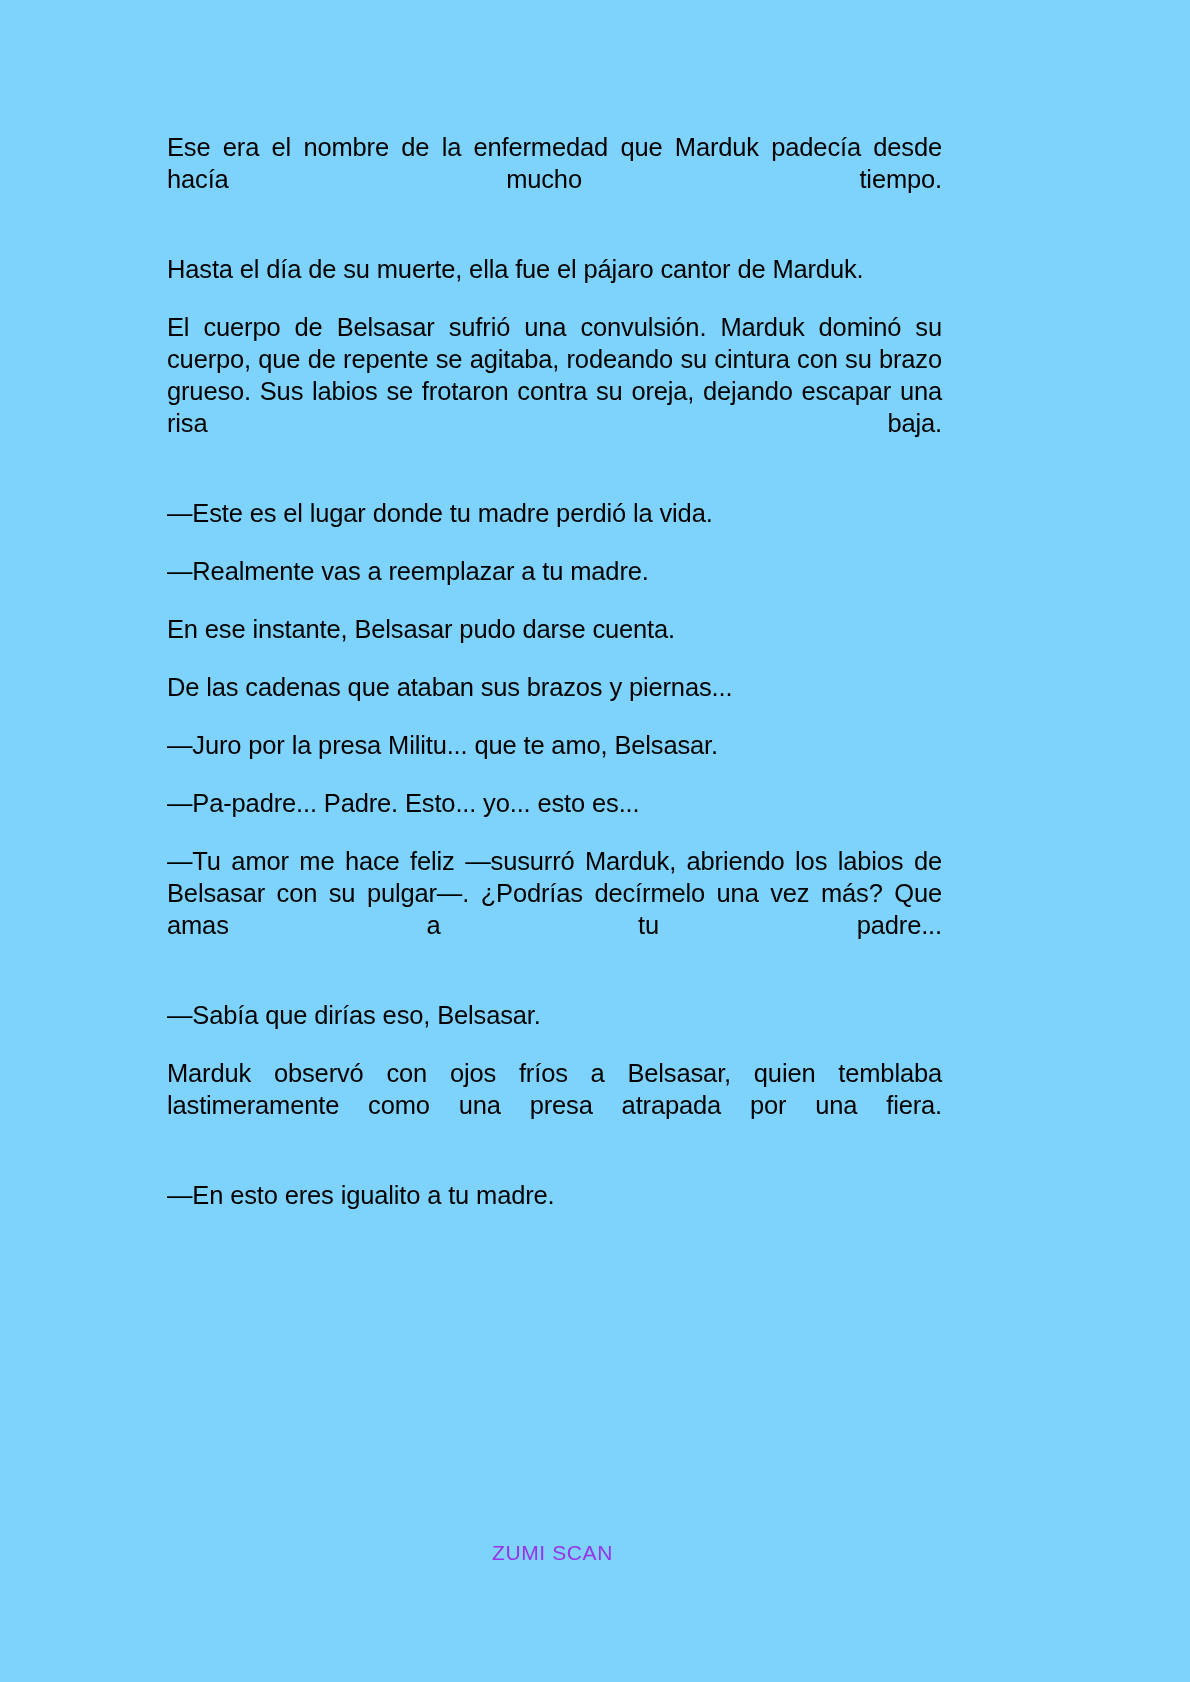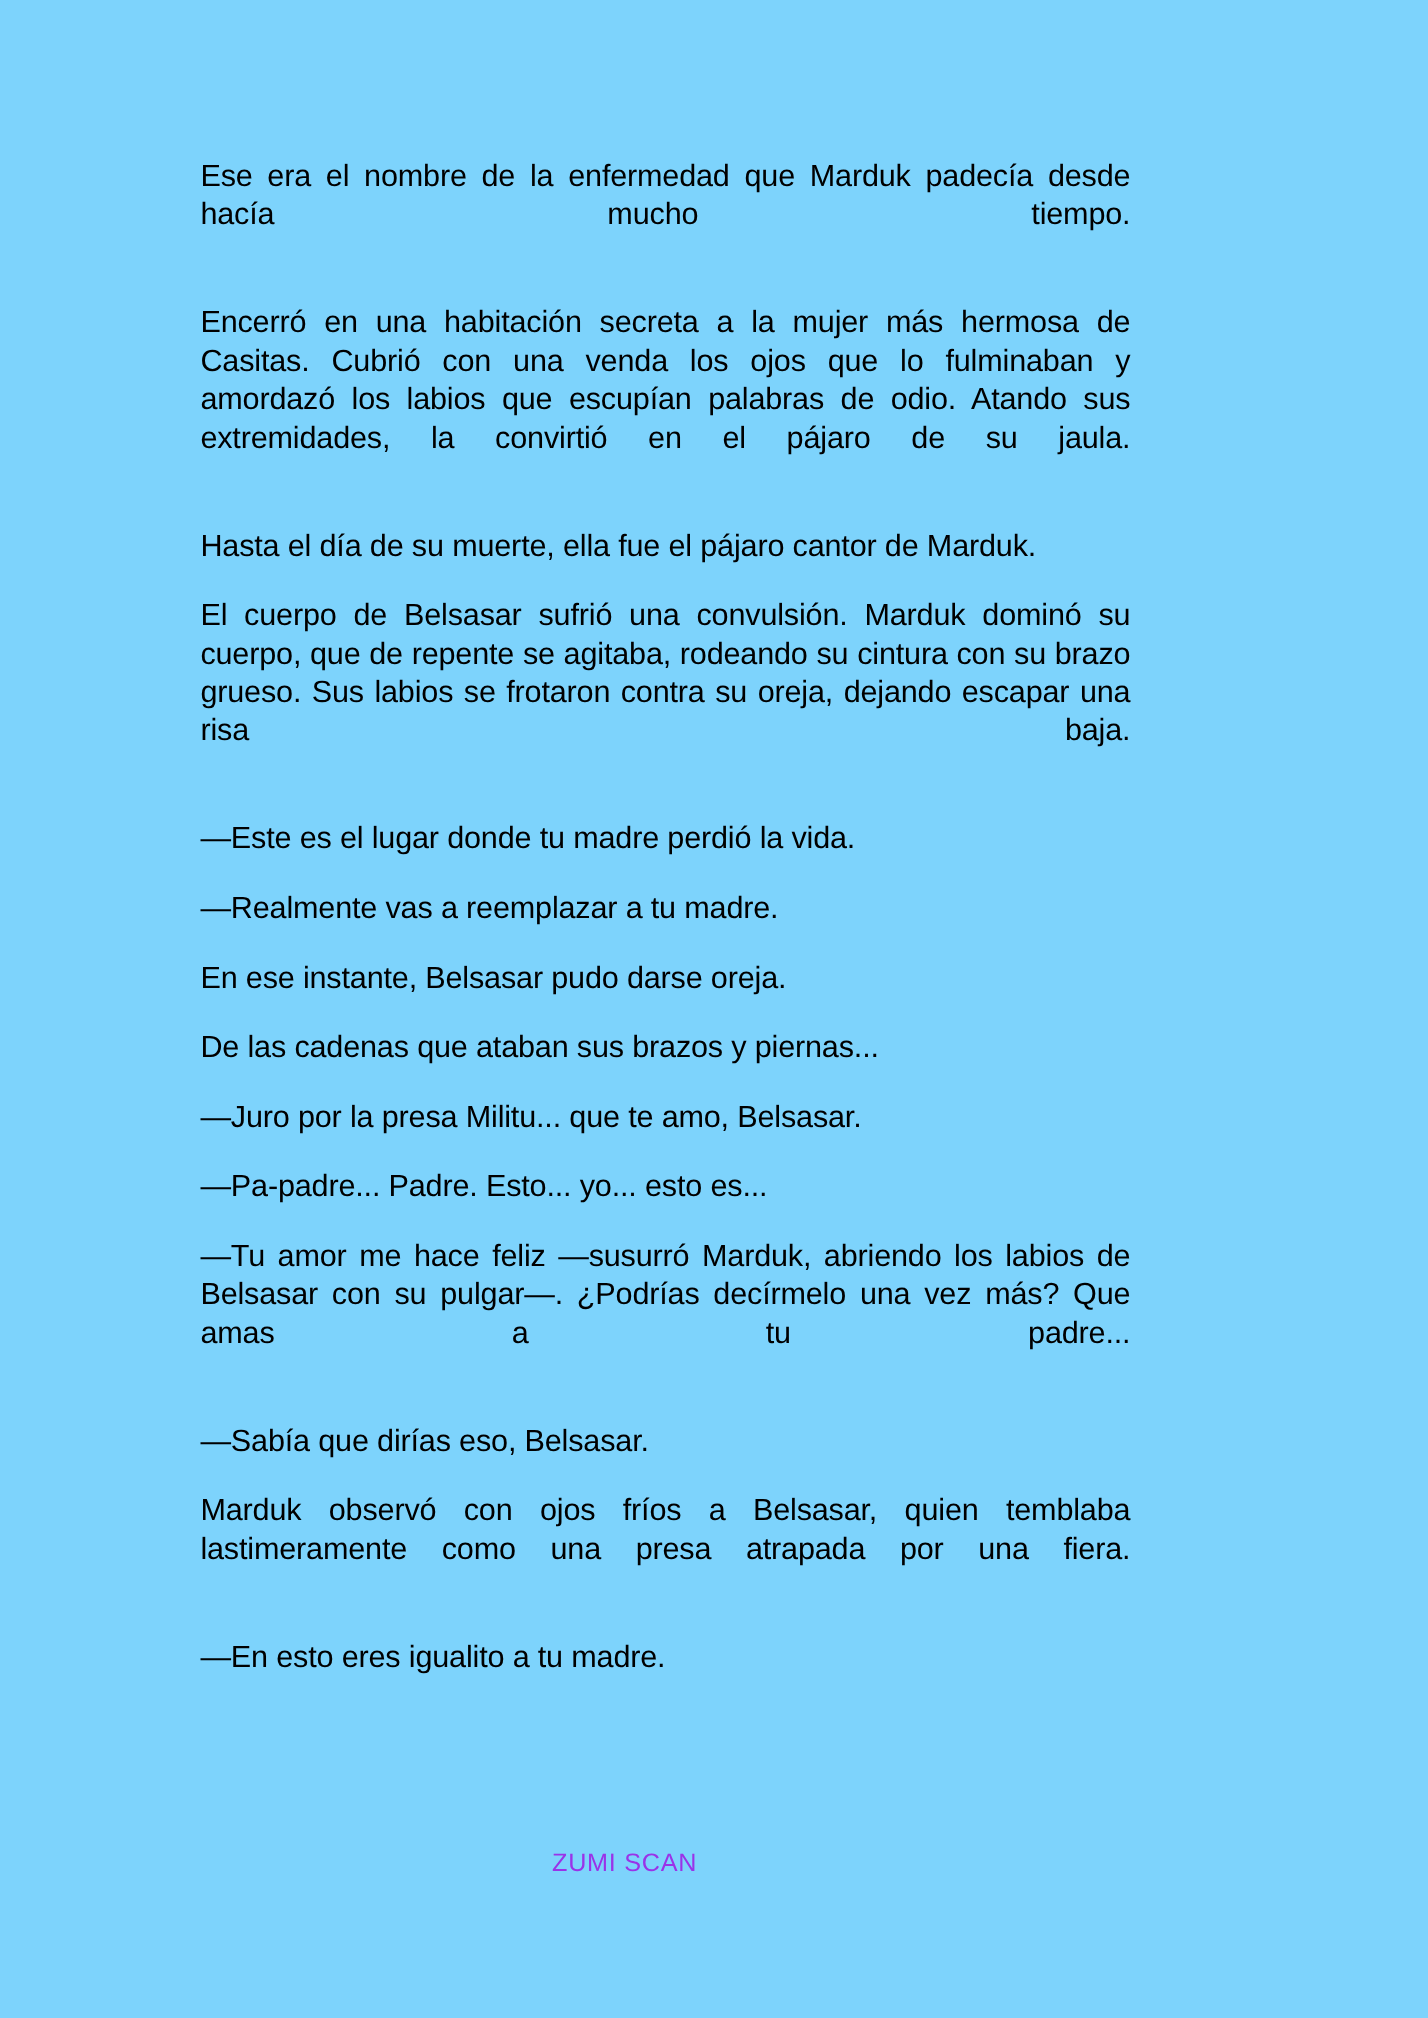--- a/index.html
+++ b/index.html
@@ -52,43 +52,43 @@
   .footer {
     position: absolute;
     left: 0;
     top: 1541px;
     width: 1041px;
     text-align: center;
     font-family: "Liberation Sans", "DejaVu Sans", sans-serif;
     font-size: 21px;
     letter-spacing: 0.6px;
     color: #9A33E8;
+    padding-left: 32px;
   }
 </style>
 </head>
 <body>
 
 <div class="page">
 
   <div class="text-column">
 
     <p class="para">Ese era el nombre de la enfermedad que Marduk padecía desde hacía mucho tiempo.</p>
 
-    <p class="para">Encerró en una habitación secreta a la mujer más hermosa de Casitas. Cubrió con una venda los ojos que lo fulminaban y amordazó los labios que escupían palabras de odio. Atando sus extremidades, la convirtió en el pájaro de su jaula.</p>
 
     <p class="para single">Hasta el día de su muerte, ella fue el pájaro cantor de Marduk.</p>
 
 
     <p class="para">El cuerpo de Belsasar sufrió una convulsión. Marduk dominó su cuerpo, que de repente se agitaba, rodeando su cintura con su brazo grueso. Sus labios se frotaron contra su oreja, dejando escapar una risa baja.</p>
 
     <p class="para single">—Este es el lugar donde tu madre perdió la vida.</p>
 
     <p class="para single">—Realmente vas a reemplazar a tu madre.</p>
 
-    <p class="para single">En ese instante, Belsasar pudo darse oreja.</p>
+    <p class="para single">En ese instante, Belsasar pudo darse cuenta.</p>
 
 
     <p class="para single">De las cadenas que ataban sus brazos y piernas...</p>
 
     <p class="para single">—Juro por la presa Militu... que te amo, Belsasar.</p>
 
     <p class="para single">—Pa-padre... Padre. Esto... yo... esto es...</p>
 
     <p class="para">—Tu amor me hace feliz —susurró Marduk, abriendo los labios de Belsasar con su pulgar—. ¿Podrías decírmelo una vez más? Que amas a tu padre...</p>
 

